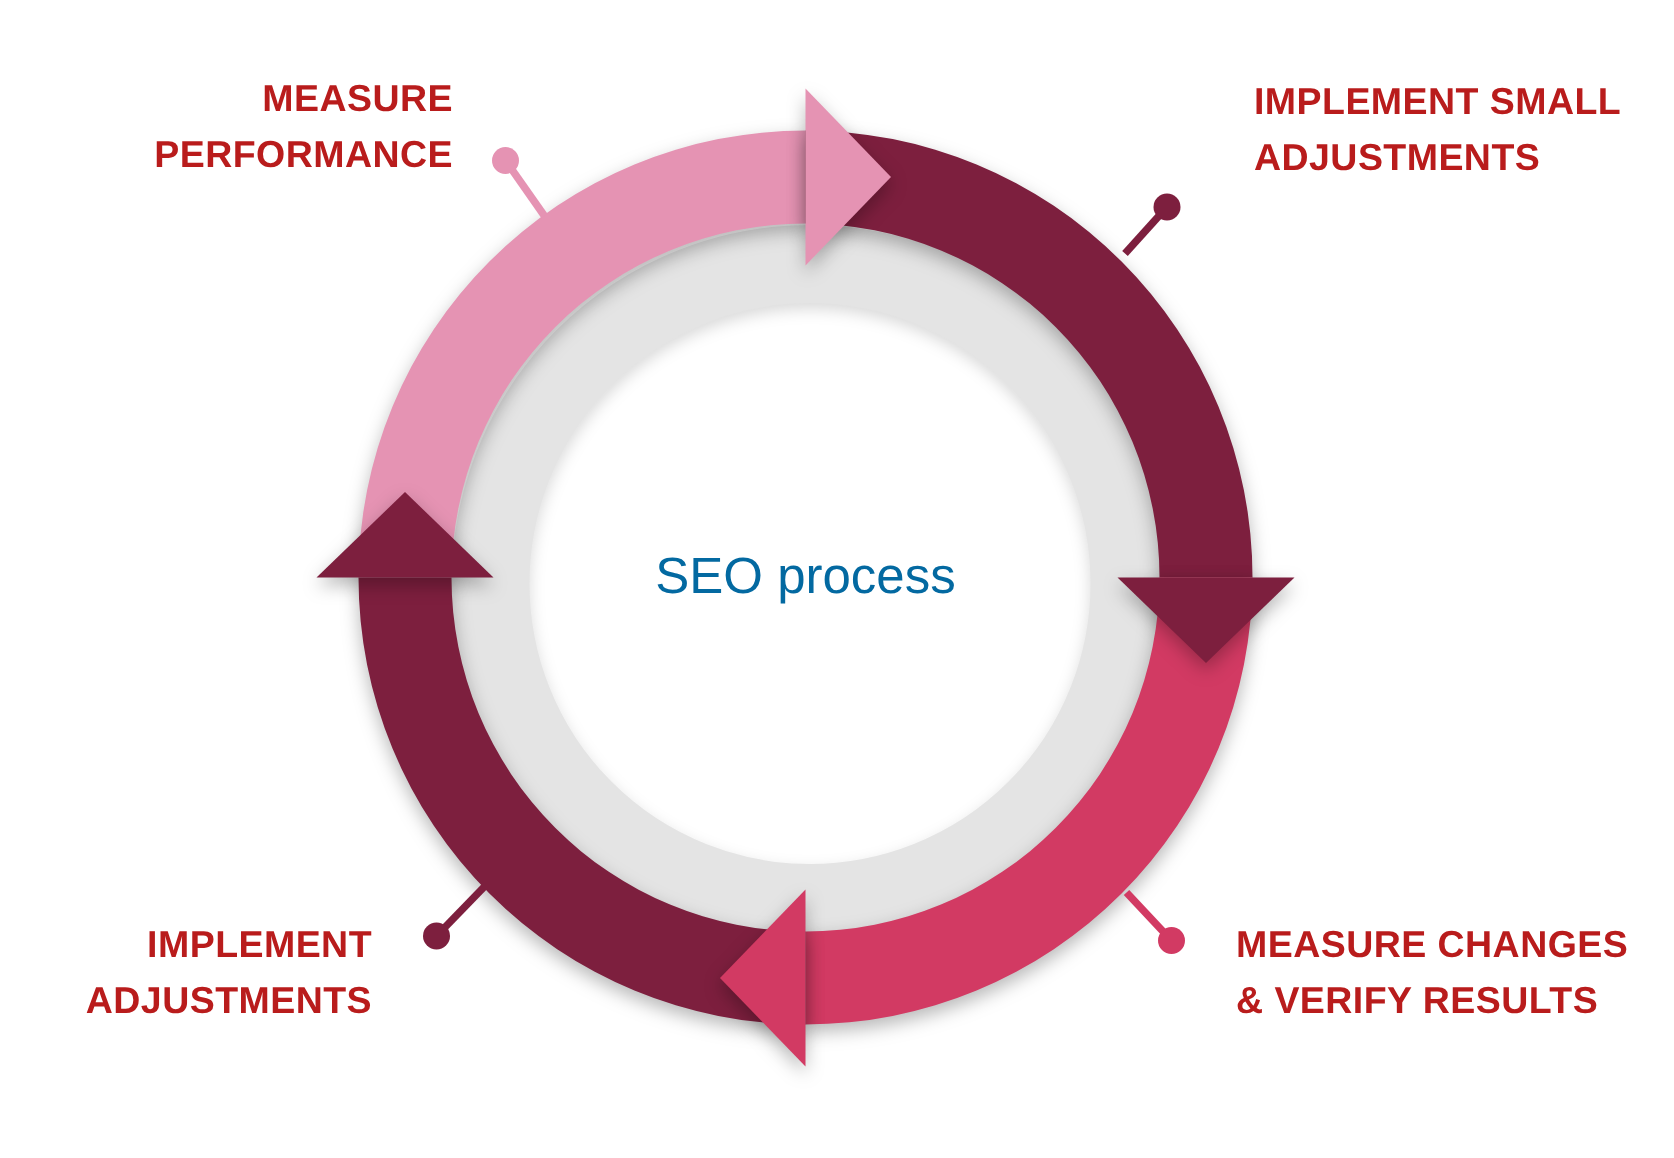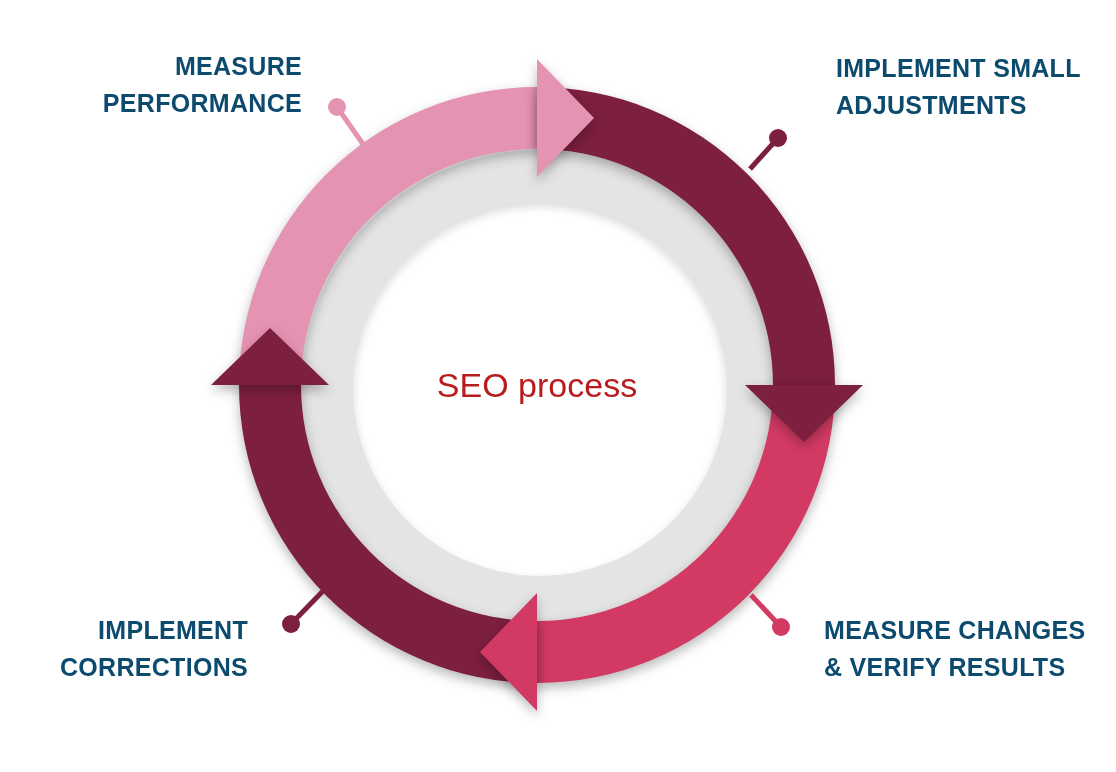--- a/index.html
+++ b/index.html
@@ -12,33 +12,33 @@
     font-family: "Liberation Sans", sans-serif;
   }
   .diagram-svg { position: absolute; left: 0; top: 0; }
   .arrow-part { filter: drop-shadow(0px 5px 6px rgba(0,0,0,0.28)); }
   .ring { filter: drop-shadow(0px 4px 5px rgba(0,0,0,0.15)); }
   .step-label {
     position: absolute;
     font-weight: 700;
     font-size: 25px;
     line-height: 37px;
-    color: #0c4a6e;
+    color: #b91c1c;
     white-space: pre-line;
     letter-spacing: 0.3px;
   }
   .step-label.align-right { text-align: right; }
   .center-label {
     position: absolute;
     left: 537px;
     top: 385px;
     transform: translate(-50%, -50%);
     font-weight: 400;
     font-size: 34px;
-    color: #b91c1c;
+    color: #0369a1;
     white-space: nowrap;
   }
   #label-step1 { right: 814px; top: 48px; }
   #label-step2 { left: 836px;  top: 50px; }
   #label-step3 { left: 824px;  top: 612px; }
   #label-step4 { right: 868px; top: 612px; }
 </style>
 </head>
 <body>
 
@@ -74,17 +74,17 @@
   <div id="label-step1" class="step-label align-right">MEASURE
 PERFORMANCE</div>
 
   <div id="label-step2" class="step-label">IMPLEMENT SMALL
 ADJUSTMENTS</div>
 
   <div id="label-step3" class="step-label">MEASURE CHANGES
 &amp; VERIFY RESULTS</div>
 
   <div id="label-step4" class="step-label align-right">IMPLEMENT
-CORRECTIONS</div>
+ADJUSTMENTS</div>
 
   <div class="center-label">SEO process</div>
 
 </div>
 
 </body></html>

